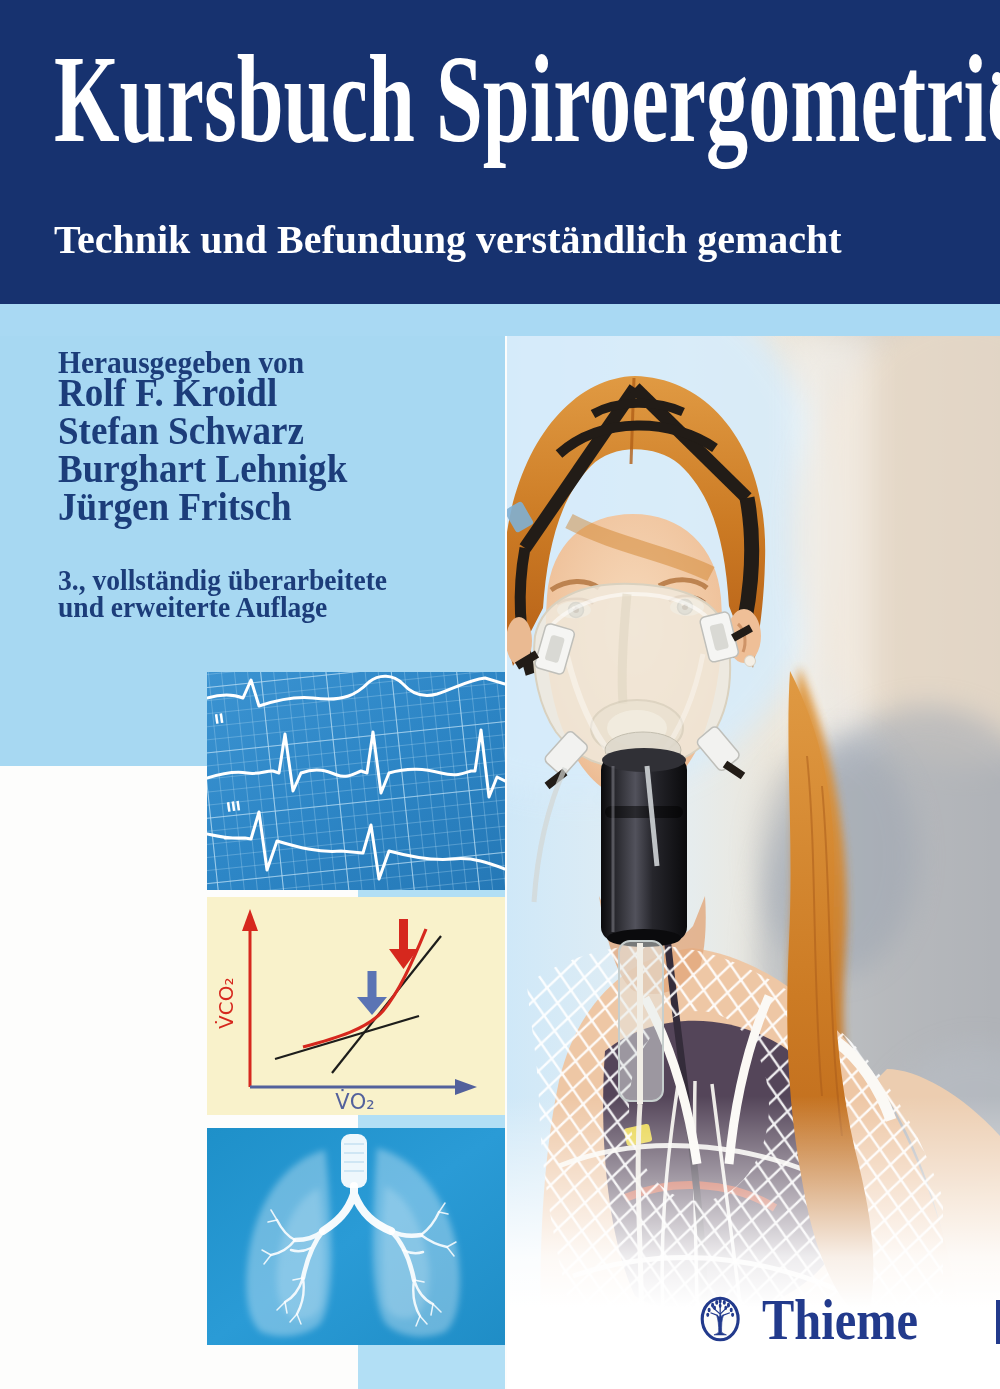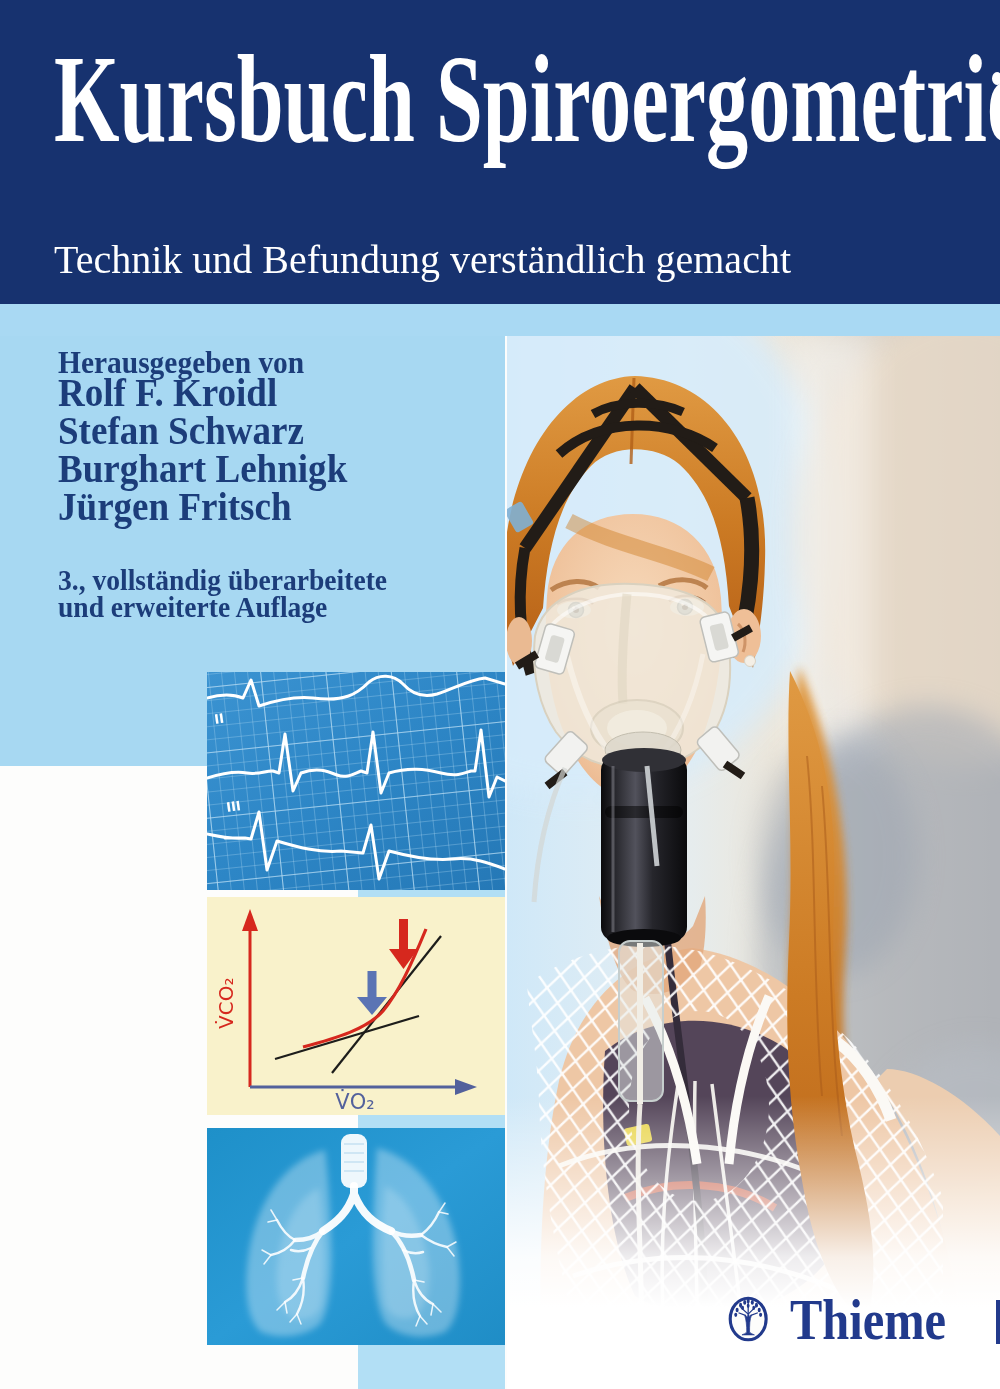--- a/index.html
+++ b/index.html
@@ -7,36 +7,36 @@
          font-family:"Liberation Serif", serif;}
   .abs{position:absolute;}
   
   #header-band{left:0;top:0;width:1000px;height:304px;background:#17326f;z-index:1;}
   #accent-band{left:0;top:304px;width:1000px;height:32px;background:#a9d9f3;z-index:1;}
   #left-bg{left:0;top:336px;width:505px;height:430px;background:#a7d8f2;z-index:1;}
   #vert-band{left:358px;top:766px;width:147px;height:623px;background:#b2dff5;z-index:1;}
   
   #book-title{left:54px;top:38px;color:#ffffff;font-weight:700;font-size:124px;line-height:1;
               white-space:nowrap;transform:scaleX(0.68);transform-origin:0 0;z-index:3;}
-  #book-subtitle{left:54px;top:240px;color:#ffffff;font-weight:400;font-size:40px;line-height:1;
+  #book-subtitle{left:54px;top:220px;color:#ffffff;font-weight:700;font-size:40px;line-height:1;
               white-space:nowrap;z-index:3;}
   
   .navytext{color:#1c3d7a;font-weight:700;white-space:nowrap;transform:scaleX(0.95);
             transform-origin:0 0;z-index:3;}
   #editors-label{left:58px;top:345px;font-size:31px;line-height:36px;}
   #editors-names{left:58px;top:374px;font-size:39px;line-height:38px;}
   #edition-note{left:58px;top:567px;font-size:29px;line-height:27px;}
   
   .panel{z-index:2;overflow:hidden;}
   #ecg-panel{left:207px;top:672px;width:298px;height:218px;}
   #vslope-panel{left:207px;top:897px;width:298px;height:218px;}
   #lungs-panel{left:207px;top:1128px;width:298px;height:217px;}
   #photo{left:507px;top:336px;width:493px;height:1053px;z-index:2;}
   
-  #thieme-logo{left:724px;top:1286px;width:250px;height:66px;z-index:4;display:flex;align-items:center;gap:8px;}
+  #thieme-logo{left:696px;top:1286px;width:250px;height:66px;z-index:4;display:flex;align-items:center;gap:8px;}
   #thieme-wordmark{color:#223a8c;font-weight:700;font-size:57px;line-height:1;white-space:nowrap;
                    transform:scaleX(0.85);transform-origin:0 50%;margin-left:10px;}
   
   .artifact{z-index:5;}
   #spine-dot-1{left:992px;top:72px;width:10px;height:13px;background:#fff;border-radius:50%;}
   #spine-dot-2{left:994px;top:102px;width:8px;height:15px;background:#fff;border-radius:50%;}
   #spine-mark{left:996px;top:1300px;width:4px;height:44px;background:#223a8c;}
   svg{display:block;}
 </style>
 </head>

